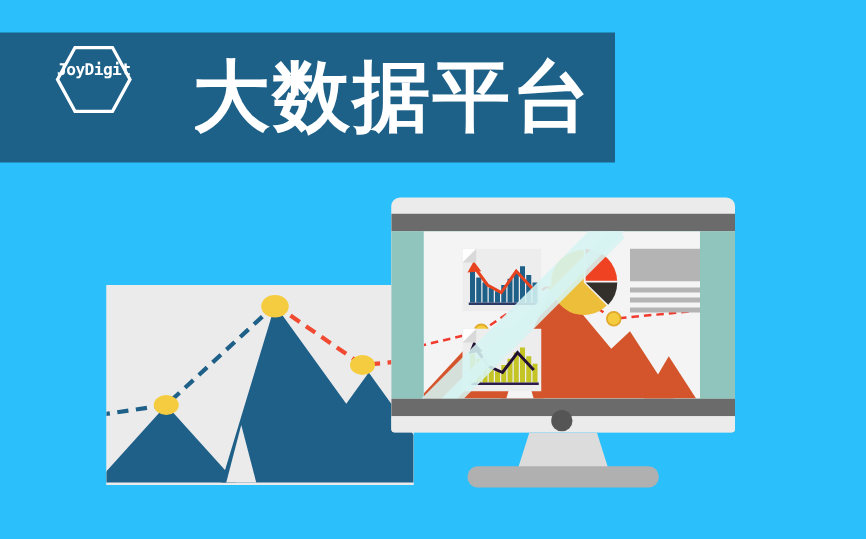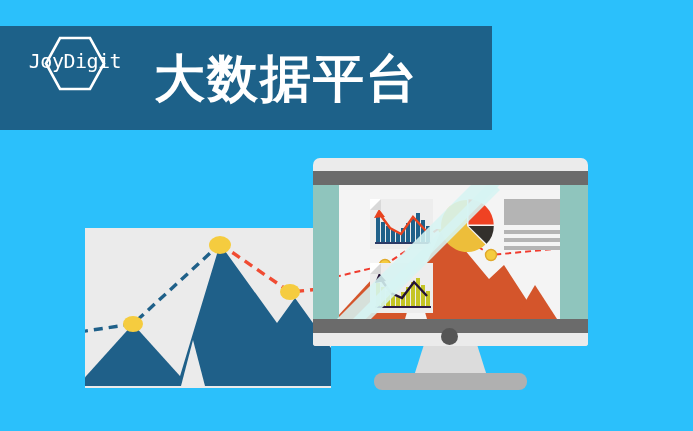--- a/index.html
+++ b/index.html
@@ -35,39 +35,39 @@
     left: 30px; top: 2px;
     width: 62px; height: 55px;
   }
   #logo-latin {
     position: absolute;
     left: 0; top: 15px;
     width: 122px;
     text-align: center;
     color: #ffffff;
     font-family: "DejaVu Sans Mono", monospace;
-    font-weight: normal;
-    font-size: 20px;
+    font-weight: bold;
+    font-size: 13px;
     letter-spacing: -0.5px;
     white-space: nowrap;
   }
   #logo-cn {
     position: absolute;
     left: 0; top: 58px;
     width: 122px;
     text-align: center;
     color: #ffffff;
     font-weight: bold;
     font-size: 19px;
     letter-spacing: 1px;
     white-space: nowrap;
   }
   #banner-title {
     color: #ffffff;
-    font-size: 51px;
+    font-size: 62px;
     font-weight: bold;
     letter-spacing: 2px;
     margin-left: 18px;
     white-space: nowrap;
     line-height: 1;
     text-align: right;
   }
 
   
   #left-panel {

